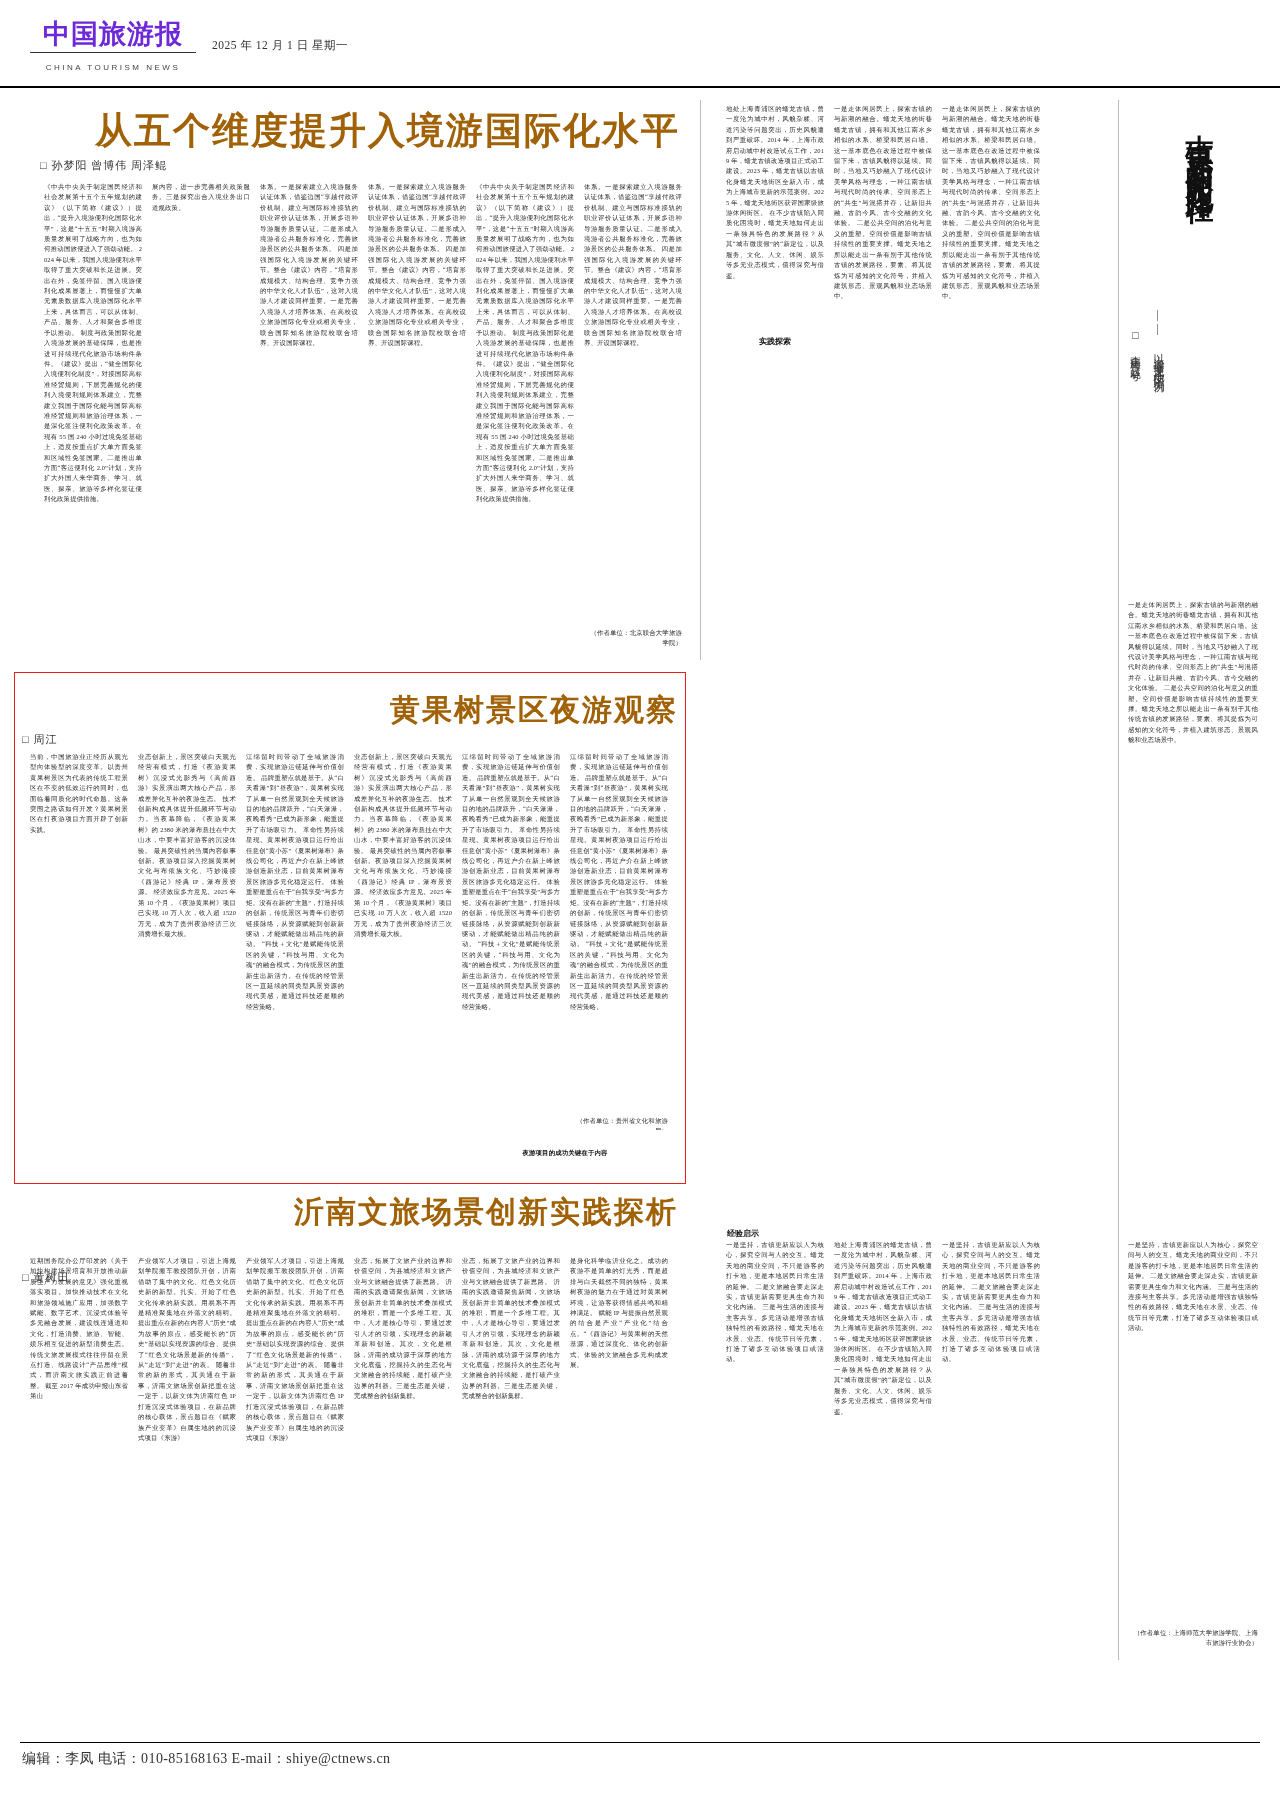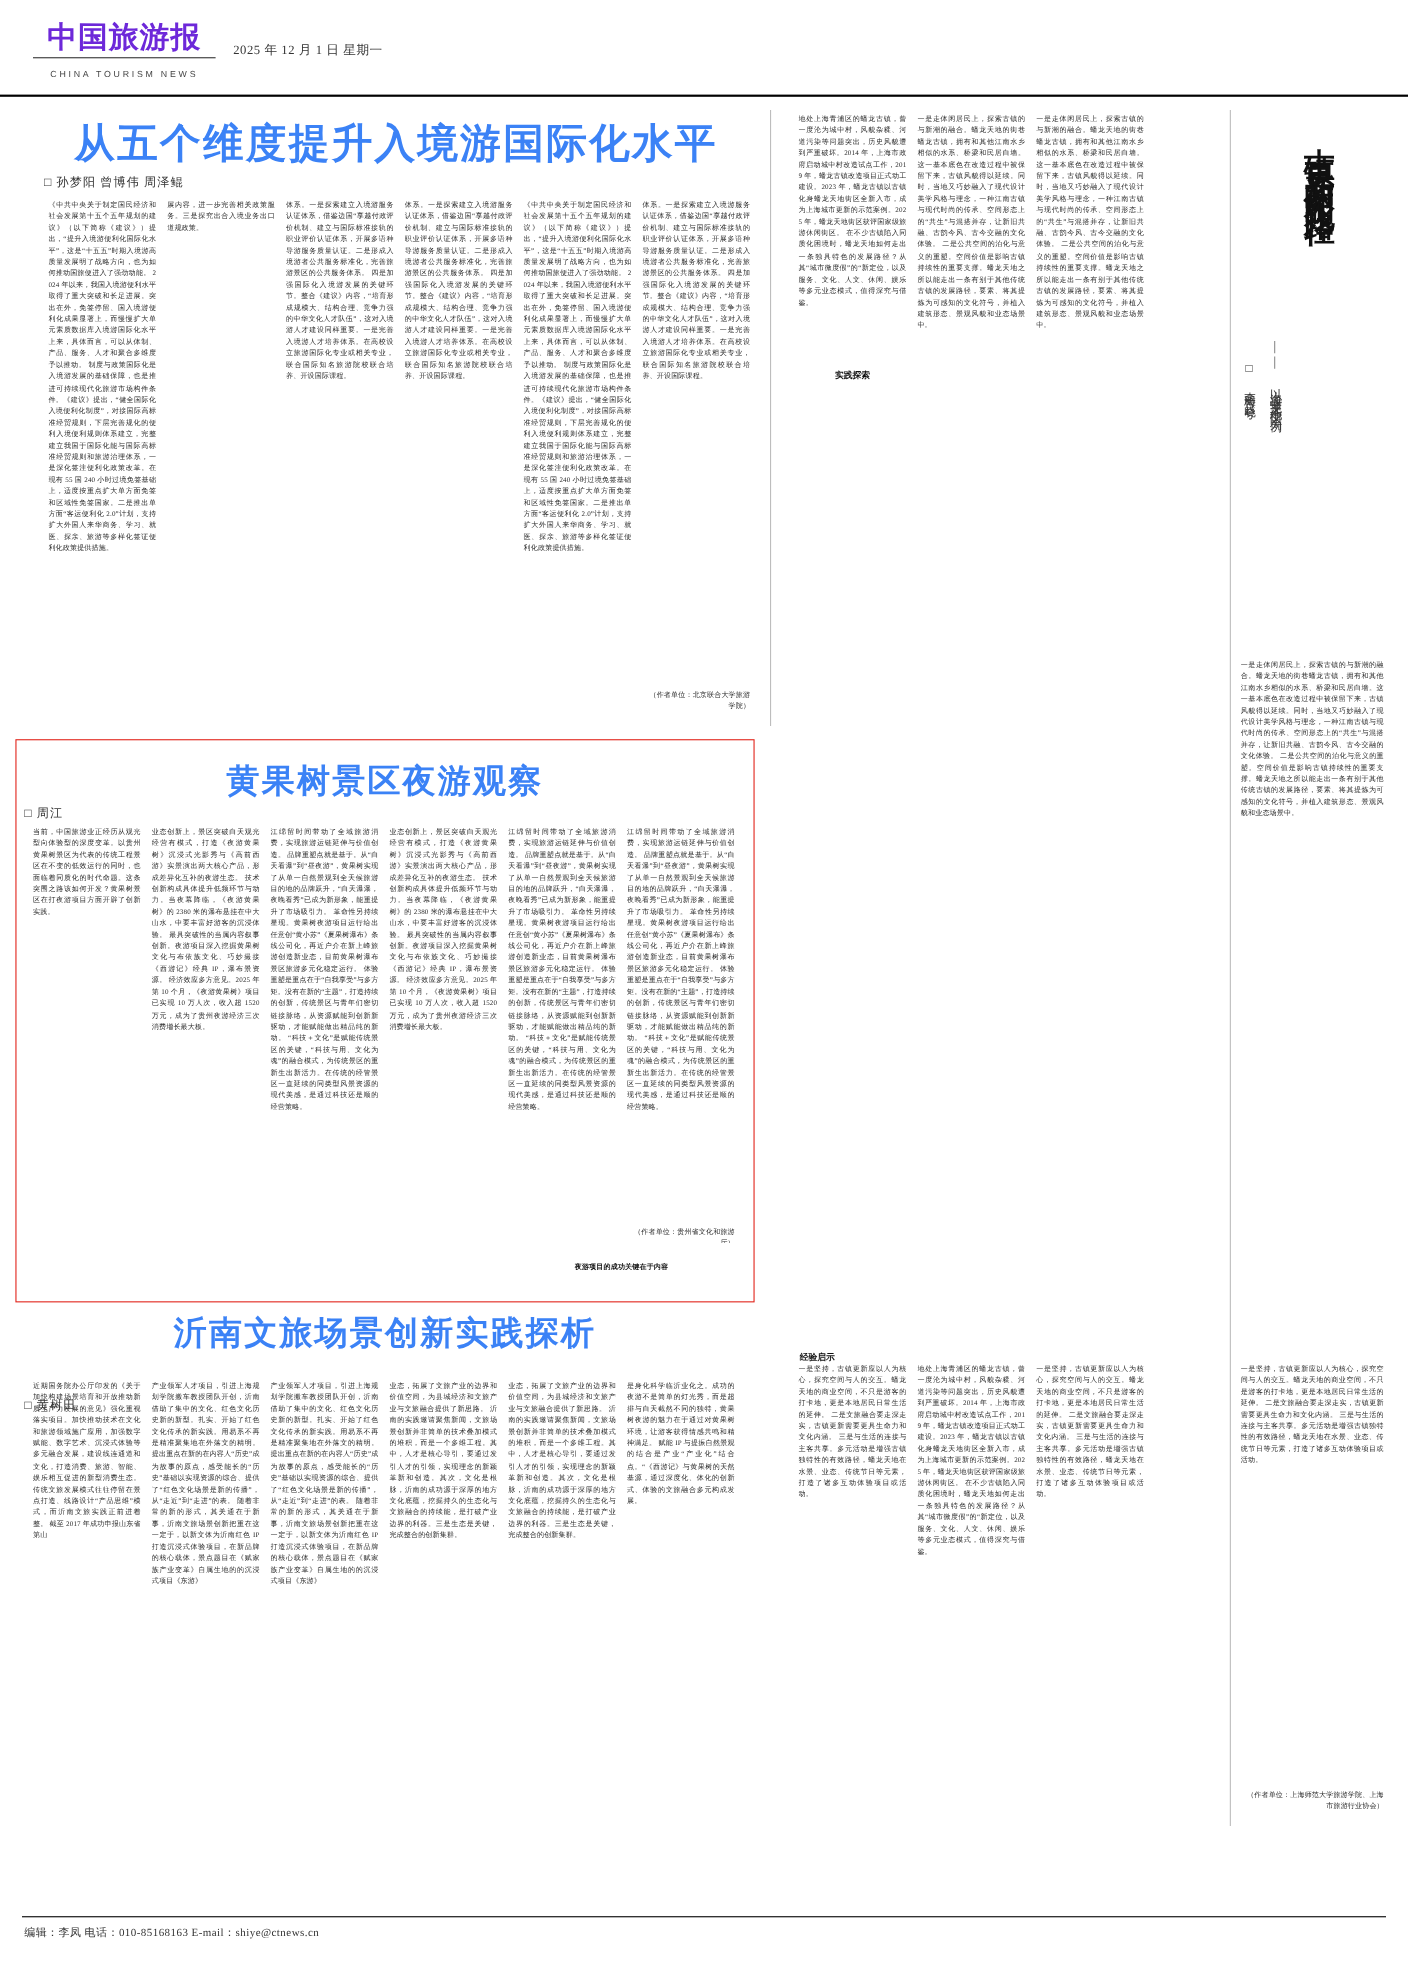--- a/index.html
+++ b/index.html
@@ -82,22 +82,22 @@
     letter-spacing: 4px;
     color: #1a1a1a;
     padding-right: 14px;
     font-family: "DejaVu Serif", serif;
   }
 
   
   .headline {
     font-family: Liberation Sans, sans-serif;
     font-weight: 700;
-    color: #3b82f6;
-    text-align: center;
+    color: #a16207;
+    text-align: right;
     letter-spacing: 2px;
   }
   .byline {
     text-align: left;
     font-size: 11px;
     color: #333;
     letter-spacing: 1px;
   }
 
   
@@ -147,21 +147,21 @@
   }
 
   
   .footer-rule {
     position: absolute;
     height: 1px;
     background: #000;
   }
   .footer-text {
     position: absolute;
-    font-size: 10px;
+    font-size: 14px;
     color: #333;
     letter-spacing: 0.4px;
   }
   .vrule {
     position: absolute;
     width: 1px;
     background: #bdbdbd;
   }
 </style>
 </head>

